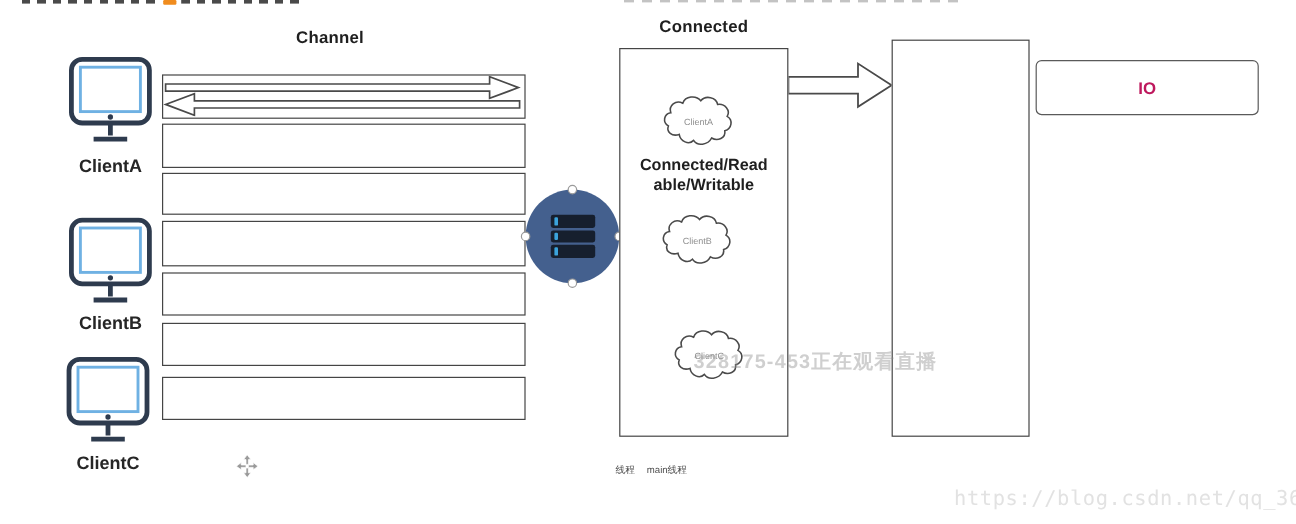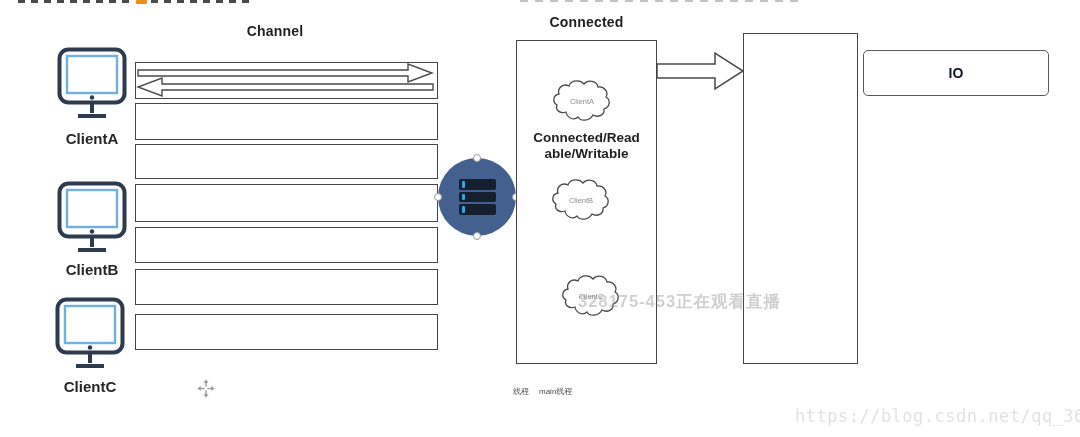--- a/index.html
+++ b/index.html
@@ -5,21 +5,21 @@
   html,body{margin:0;padding:0;background:#fff;}
   .canvas{
     position:relative;width:1080px;height:437px;background:#ffffff;
     font-family:"Liberation Sans",sans-serif;overflow:hidden;
   }
   .abs{position:absolute;}
   .box{position:absolute;background:#fff;border:1.6px solid #454545;box-sizing:border-box;}
   .rounded{border-radius:5px;border-color:#5a5a5a;}
   .shape-title{position:absolute;font-weight:bold;color:#1f1f1f;font-size:14px;text-align:center;letter-spacing:.2px;}
   .client-label{position:absolute;font-weight:bold;color:#262626;font-size:15px;text-align:center;width:70px;}
-  .io-label{display:flex;align-items:center;justify-content:center;height:100%;font-weight:bold;font-size:14px;color:#0f172a;}
+  .io-label{display:flex;align-items:center;justify-content:center;height:100%;font-weight:bold;font-size:14px;color:#be185d;}
   .state-text{position:absolute;left:516px;top:130px;width:141px;text-align:center;
     font-weight:bold;font-size:13.5px;line-height:1.18;color:#1f1f1f;}
   
   .server-circle{position:absolute;left:438px;top:158px;width:78px;height:78px;border-radius:50%;
     background:#44608e;display:flex;align-items:center;justify-content:center;}
   .server-stack{display:flex;flex-direction:column;gap:2px;}
   .server-bar{position:relative;width:37px;height:10.5px;background:#161f2e;border-radius:2px;}
   .server-bar .tick{position:absolute;left:3px;top:2px;width:3.5px;height:6.5px;background:#3ba3dc;border-radius:1px;}
   .handle{position:absolute;width:8px;height:8px;background:#fff;border:1.2px solid #9a9a9a;border-radius:50%;box-sizing:border-box;}
   

